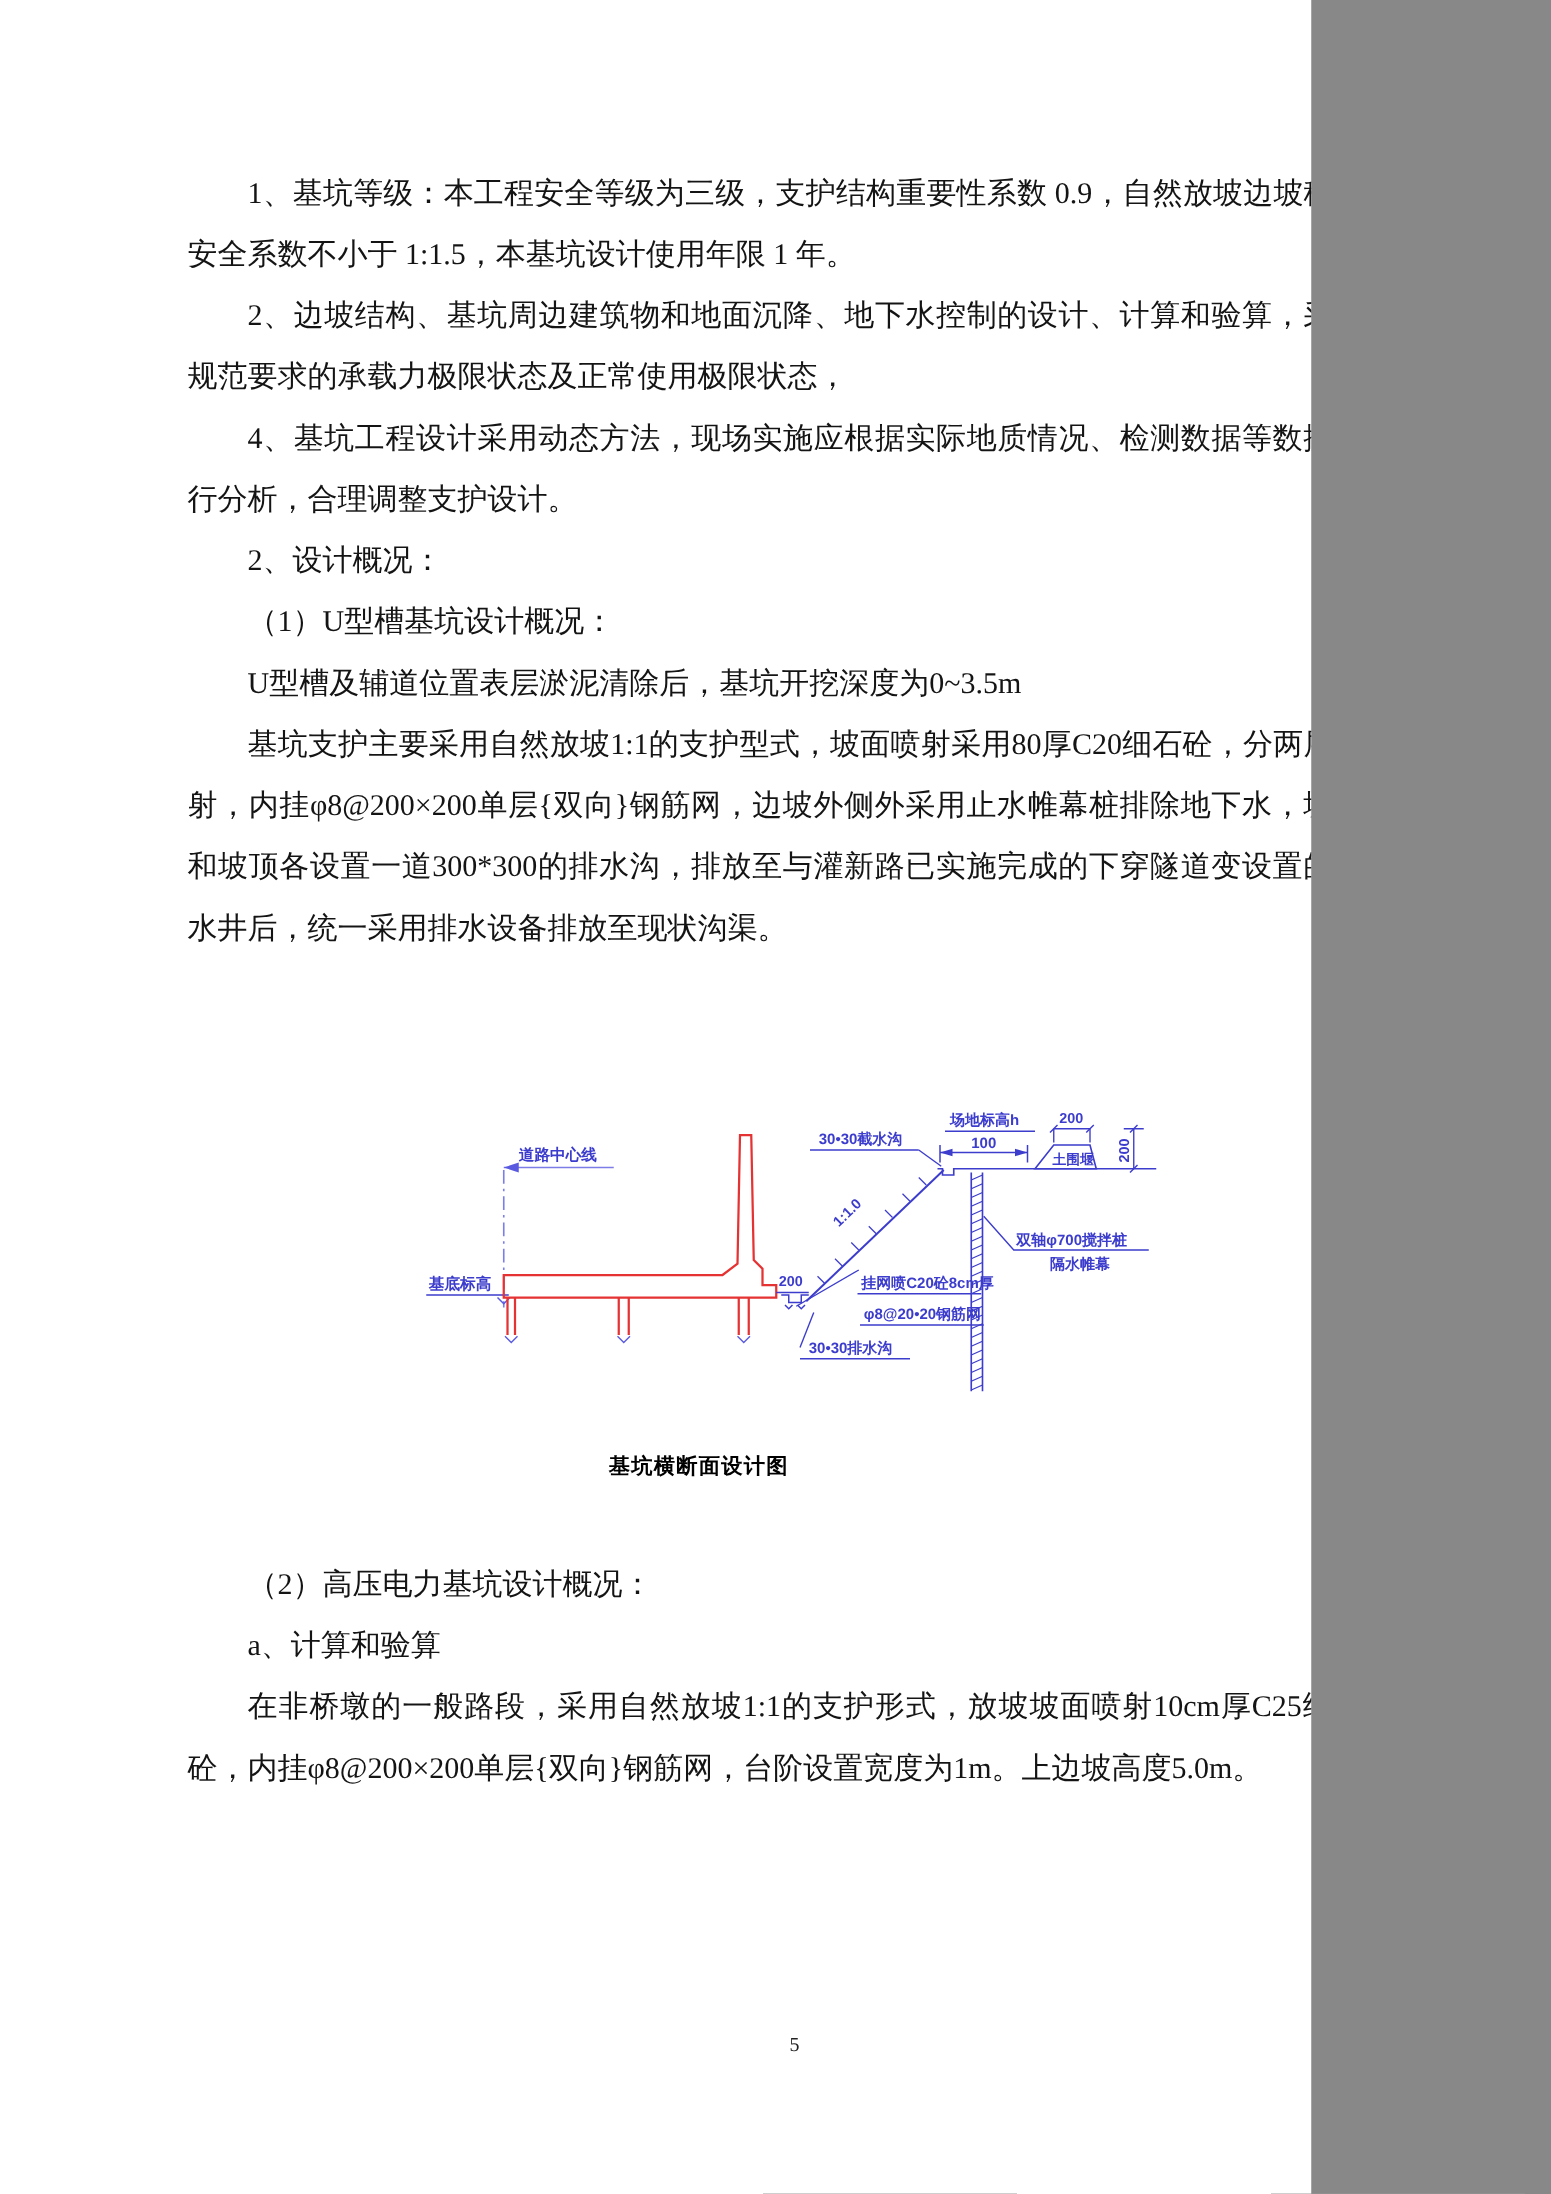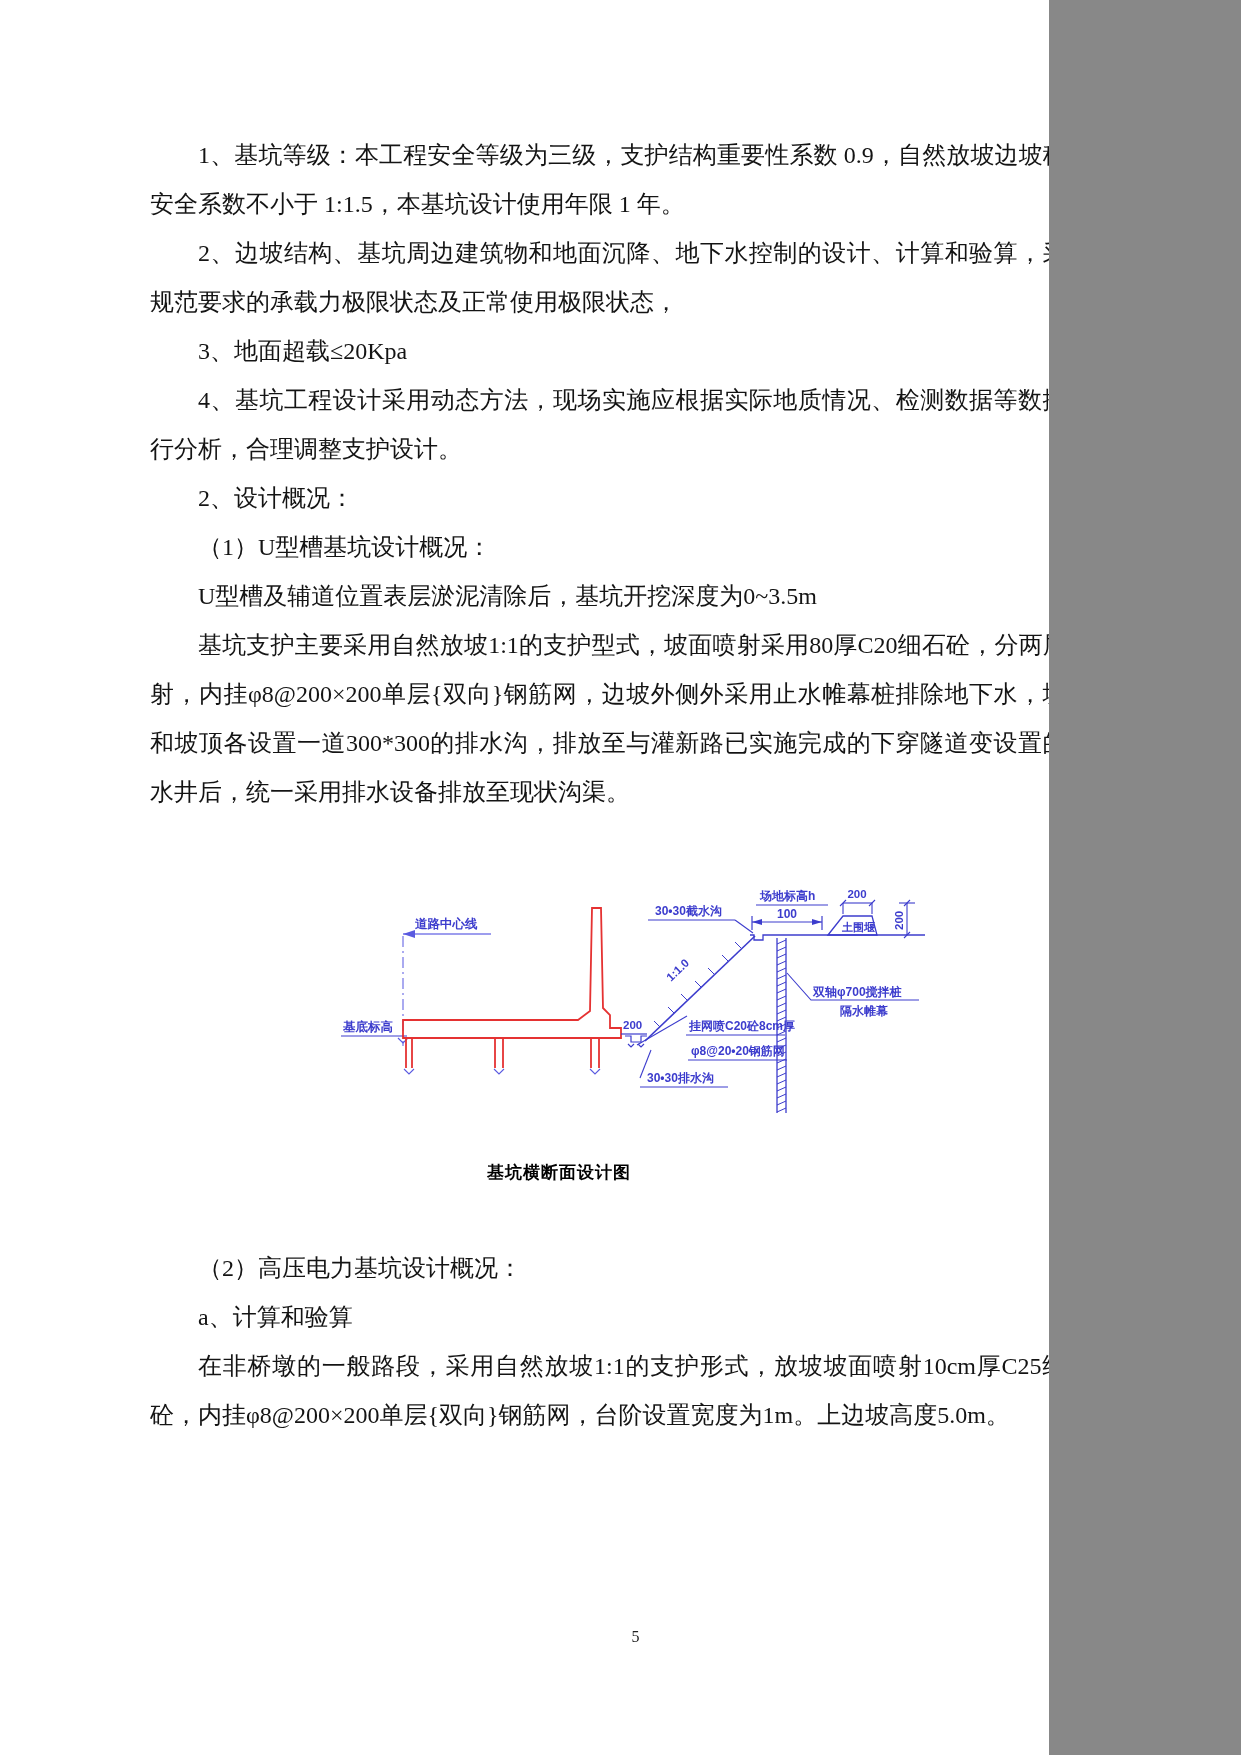--- a/index.html
+++ b/index.html
@@ -57,21 +57,20 @@
   }
 </style>
 </head>
 <body>
 
 <div class="page">
 
   <div class="textblock" id="block1">
     <p>1、基坑等级：本工程安全等级为三级，支护结构重要性系数 0.9，自然放坡边坡稳定安全系数不小于 1:1.5，本基坑设计使用年限 1 年。</p>
     <p>2、边坡结构、基坑周边建筑物和地面沉降、地下水控制的设计、计算和验算，采用规范要求的承载力极限状态及正常使用极限状态，</p>
-    <p>3、地面超载≤20Kpa</p>
     <p>4、基坑工程设计采用动态方法，现场实施应根据实际地质情况、检测数据等数据进行分析，合理调整支护设计。</p>
     <p>2、设计概况：</p>
     <p>（1）U型槽基坑设计概况：</p>
     <p>U型槽及辅道位置表层淤泥清除后，基坑开挖深度为0~3.5m</p>
     <p>基坑支护主要采用自然放坡1:1的支护型式，坡面喷射采用80厚C20细石砼，分两层喷射，内挂φ8@200×200单层{双向}钢筋网，边坡外侧外采用止水帷幕桩排除地下水，坡底和坡顶各设置一道300*300的排水沟，排放至与灌新路已实施完成的下穿隧道变设置的集水井后，统一采用排水设备排放至现状沟渠。</p>
   </div>
 
   <svg class="figure" viewBox="0 0 640 250" width="640" height="250">
 
     <g stroke="#7d7de8" fill="none" stroke-width="1.3">

